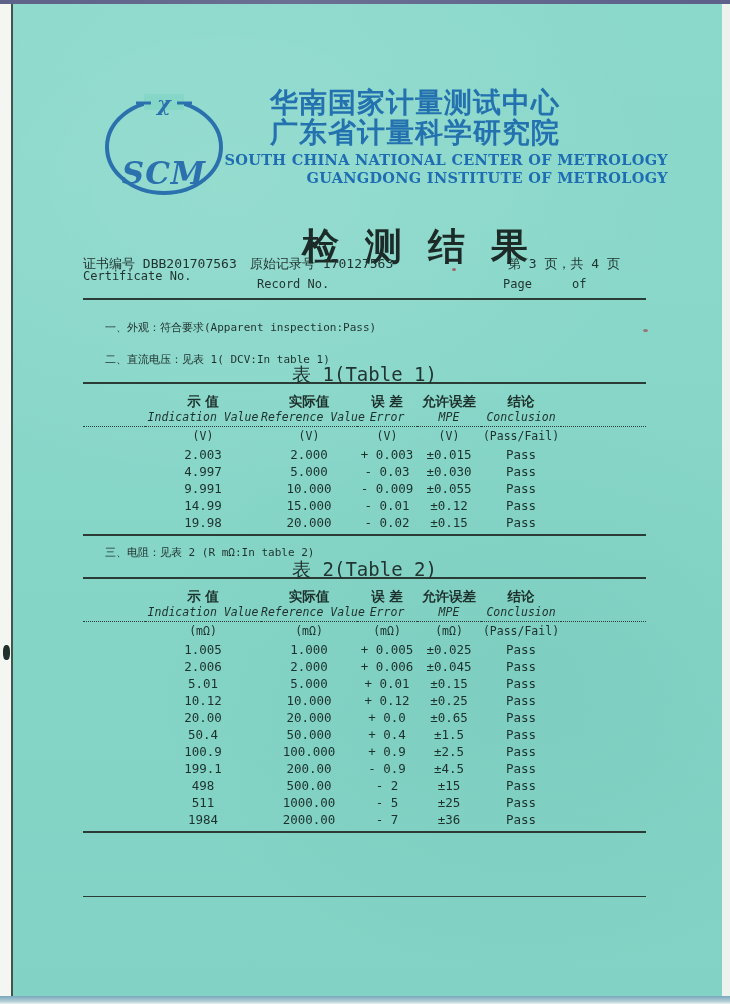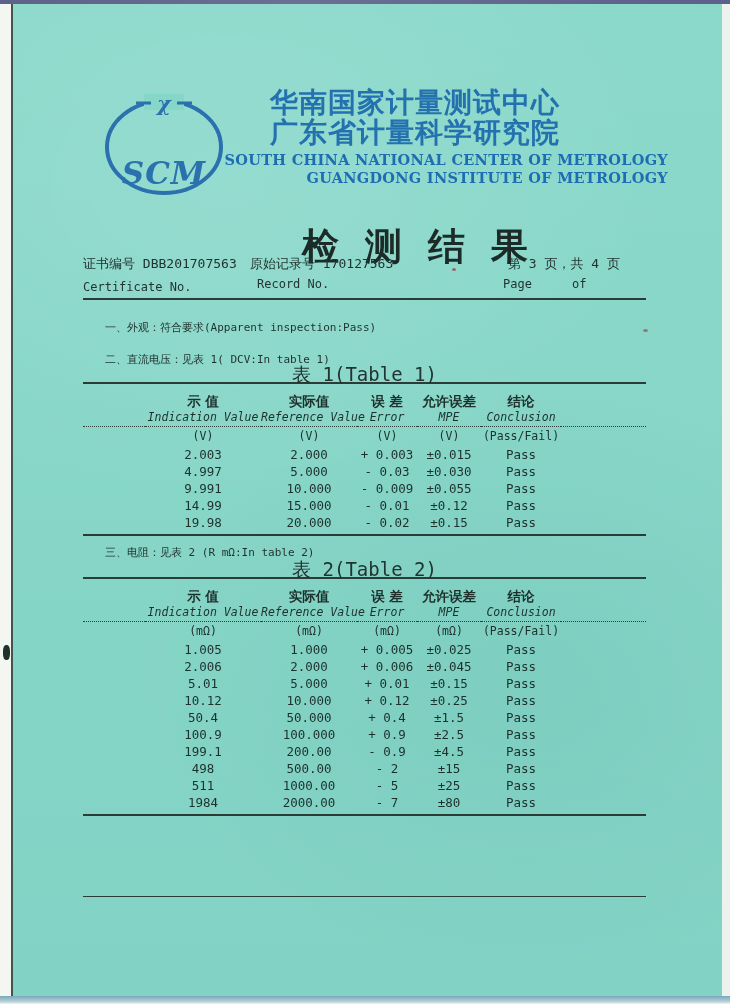--- a/index.html
+++ b/index.html
@@ -88,21 +88,21 @@
     <div class="abs org-cn" style="top:84px">华南国家计量测试中心</div>
     <div class="abs org-cn" style="top:114px">广东省计量科学研究院</div>
     <div class="abs org-en" style="top:147px">SOUTH CHINA NATIONAL CENTER OF METROLOGY</div>
     <div class="abs org-en" style="top:165px">GUANGDONG INSTITUTE OF METROLOGY</div>
 
     <div class="abs title-cn" style="top:183px">检测结果</div>
 
     <div class="abs meta" style="left:70px;top:252px">证书编号 DBB201707563</div>
     <div class="abs meta" style="left:237px;top:252px">原始记录号 170127563</div>
     <div class="abs meta" style="left:495px;top:252px">第 3 页，共 4 页</div>
-    <div class="abs meta meta-en" style="left:70px;top:275px">Certificate No.</div>
+    <div class="abs meta meta-en" style="left:70px;top:264px">Certificate No.</div>
     <div class="abs meta meta-en" style="left:244px;top:272px">Record No.</div>
     <div class="abs meta meta-en" style="left:490px;top:272px">Page</div>
     <div class="abs meta meta-en" style="left:559px;top:272px">of</div>
 
     <div class="abs rule" style="left:70px;top:294px;width:563px"></div>
 
     <div class="abs section" style="left:92px;top:316px">一、外观：符合要求(Apparent inspection:Pass)</div>
     <div class="abs section" style="left:92px;top:348px">二、直流电压：见表 1( DCV:In table 1)</div>
 
     <div class="tblock" style="top:362px">
@@ -271,20 +271,29 @@
               <td></td>
               <td>10.12</td>
               <td>10.000</td>
               <td>+ 0.12</td>
               <td>±0.25</td>
               <td>Pass</td>
               <td></td>
             </tr>
             <tr>
               <td></td>
+              <td>20.00</td>
+              <td>20.000</td>
+              <td>+ 0.0</td>
+              <td>±0.65</td>
+              <td>Pass</td>
+              <td></td>
+            </tr>
+            <tr>
+              <td></td>
               <td>50.4</td>
               <td>50.000</td>
               <td>+ 0.4</td>
               <td>±1.5</td>
               <td>Pass</td>
               <td></td>
             </tr>
             <tr>
               <td></td>
               <td>100.9</td>
@@ -319,21 +328,21 @@
               <td>- 5</td>
               <td>±25</td>
               <td>Pass</td>
               <td></td>
             </tr>
             <tr>
               <td></td>
               <td>1984</td>
               <td>2000.00</td>
               <td>- 7</td>
-              <td>±80</td>
+              <td>±36</td>
               <td>Pass</td>
               <td></td>
             </tr>
           </tbody>
       </table>
     </div>
 
     <div class="abs rule-thin" style="left:70px;top:892px;width:563px"></div>
 
     <div class="speck speck-red1"></div>

